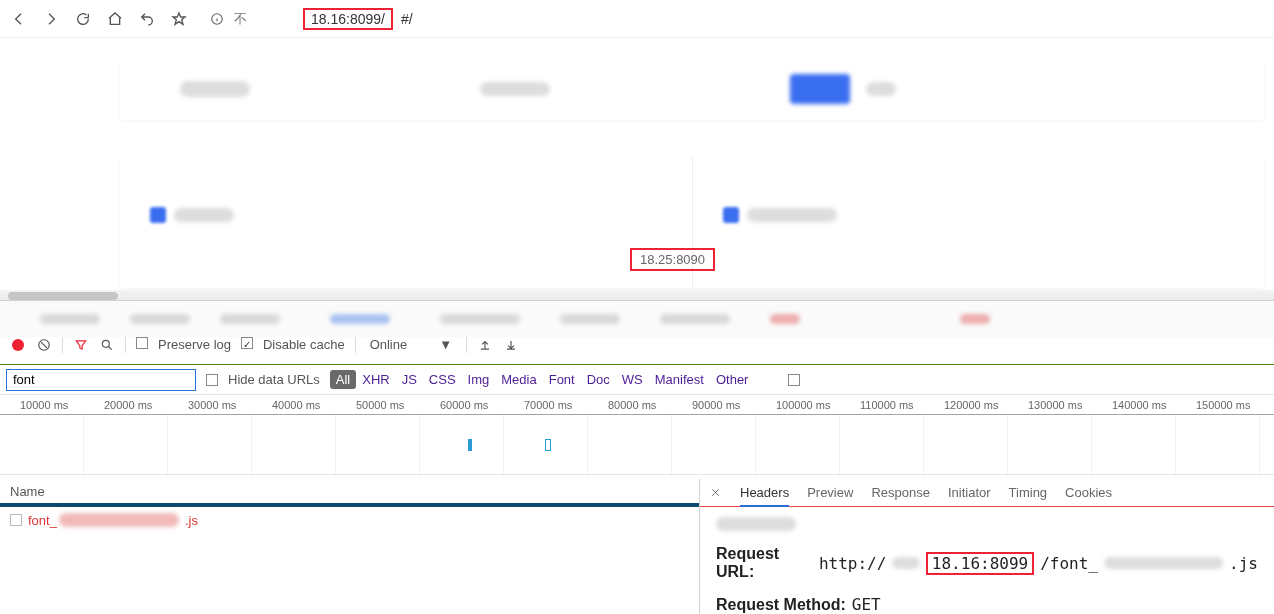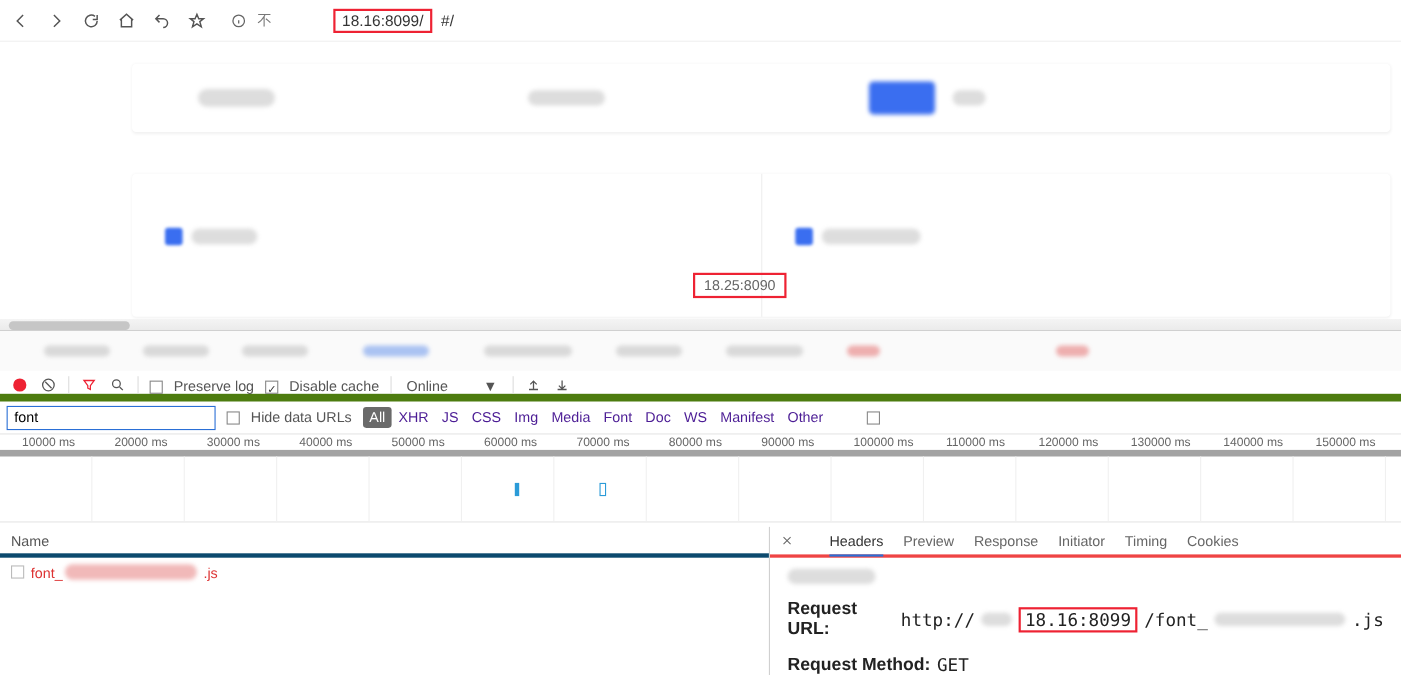--- a/index.html
+++ b/index.html
@@ -36,54 +36,54 @@
   .callout.c1 { left:630px; top:210px; }
 
   .scrollbar-h { position:absolute; left:0; right:0; top:252px; height:12px; background:linear-gradient(#f4f4f4,#e9e9e9); }
   .scrollbar-thumb { position:absolute; left:8px; top:2px; width:110px; height:8px; background:#c6c6c6; border-radius:4px; }
 
   
   .devtools { position:absolute; left:0; right:0; top:300px; bottom:0; background:#fff; border-top:1px solid #d0d0d0; }
   .dt-blur-tab { height:36px; background:#fafafa; position:relative; }
   .dt-tab-fake { position:absolute; height:10px; border-radius:6px; top:13px; background:rgba(120,120,120,.25); filter:blur(2px); }
 
-  .dt-toolbar { height:28px; border-bottom:7px solid #4d7c0f; display:flex; align-items:flex-end; padding:0 10px; gap:10px; color:#555; }
+  .dt-toolbar { height:28px; border-bottom:1px solid #4d7c0f; display:flex; align-items:flex-start; padding:0 10px; gap:10px; color:#555; }
   .tb-ico { width:16px; height:16px; display:flex; align-items:center; justify-content:center; }
   .rec-dot { width:12px; height:12px; background:#e23; border-radius:50%; }
   .tb-ico svg { width:14px; height:14px; stroke:#555; fill:none; stroke-width:2; }
   .tb-ico.filter-red svg { stroke:#e23; }
   .divider { width:1px; height:16px; background:#ddd; }
   .chk { width:12px; height:12px; border:1px solid #888; display:inline-block; vertical-align:middle; }
   .chk.on::after { content:"✓"; font-size:10px; color:#333; position:relative; top:-2px; left:1px; }
   .lbl { color:#555; }
   .sel { display:flex; align-items:center; gap:4px; padding:0 4px; }
 
   .dt-filter { height:30px; border-bottom:1px solid #e5e5e5; display:flex; align-items:center; padding:0 6px; gap:10px; }
   .filter-input { width:190px; height:22px; border:1px solid #2a6fd6; outline:none; padding:0 6px; font-size:13px; }
   .type-pill { padding:2px 6px; color:#4c1d95; cursor:pointer; border-radius:3px; }
   .type-pill.sel-on { background:#6a6a6a; color:#fff; }
 
-  .timeline { height:20px; border-bottom:6px solid #a3a3a3; display:flex; align-items:center; padding-left:20px; }
+  .timeline { height:20px; border-bottom:1px solid #a3a3a3; display:flex; align-items:center; padding-left:20px; }
   .tick { flex:0 0 84px; font-size:11px; color:#666; }
 
   .waterfall { height:60px; border-bottom:1px solid #e5e5e5; position:relative; }
   .wf-grid { position:absolute; inset:0; display:flex; }
   .wf-col { flex:0 0 84px; border-right:1px solid #f0f0f0; height:100%; }
   .wf-mark { position:absolute; width:4px; height:12px; background:#2b9bd8; top:24px; }
   .wf-mark2 { position:absolute; width:6px; height:12px; border:1px solid #2b9bd8; top:24px; }
 
   .splitpane { position:absolute; top:178px; left:0; right:0; bottom:0; display:flex; }
   .left-pane { width:700px; border-right:1px solid #d0d0d0; display:flex; flex-direction:column; }
   .hdr-row { height:28px; border-bottom:4px solid #0c4a6e; display:flex; align-items:center; padding:0 10px; color:#555; }
   .req-row { height:26px; display:flex; align-items:center; padding:0 10px; gap:6px; color:#d33; }
   .req-chk { width:12px; height:12px; border:1px solid #bbb; }
   .req-name-blur { width:120px; height:14px; background:rgba(220,80,80,.4); border-radius:8px; filter:blur(2px); margin-left:-4px; }
 
   .right-pane { flex:1; display:flex; flex-direction:column; }
-  .tabbar { height:28px; border-bottom:3px solid #ef4444; display:flex; align-items:center; padding:0 8px; gap:32px; color:#666; }
+  .tabbar { height:28px; border-bottom:1px solid #ef4444; display:flex; align-items:center; padding:0 8px; gap:18px; color:#666; }
   .tab-close { width:14px; height:14px; display:flex; align-items:center; justify-content:center; cursor:pointer; }
   .tab-close svg { width:11px; height:11px; stroke:#666; stroke-width:2; }
   .tab { cursor:pointer; padding:5px 0; }
   .tab.active { color:#333; border-bottom:2px solid #2a6fd6; }
 
   .detail-body { padding:10px 16px 0 16px; font-size:16px; color:#222; }
   .detail-line { margin-top:14px; display:flex; align-items:center; gap:6px; }
   .detail-key { font-weight:bold; }
   .mono { font-family:Consolas,monospace; }
   .url-box { border:2px solid #e23; padding:0 4px; }

